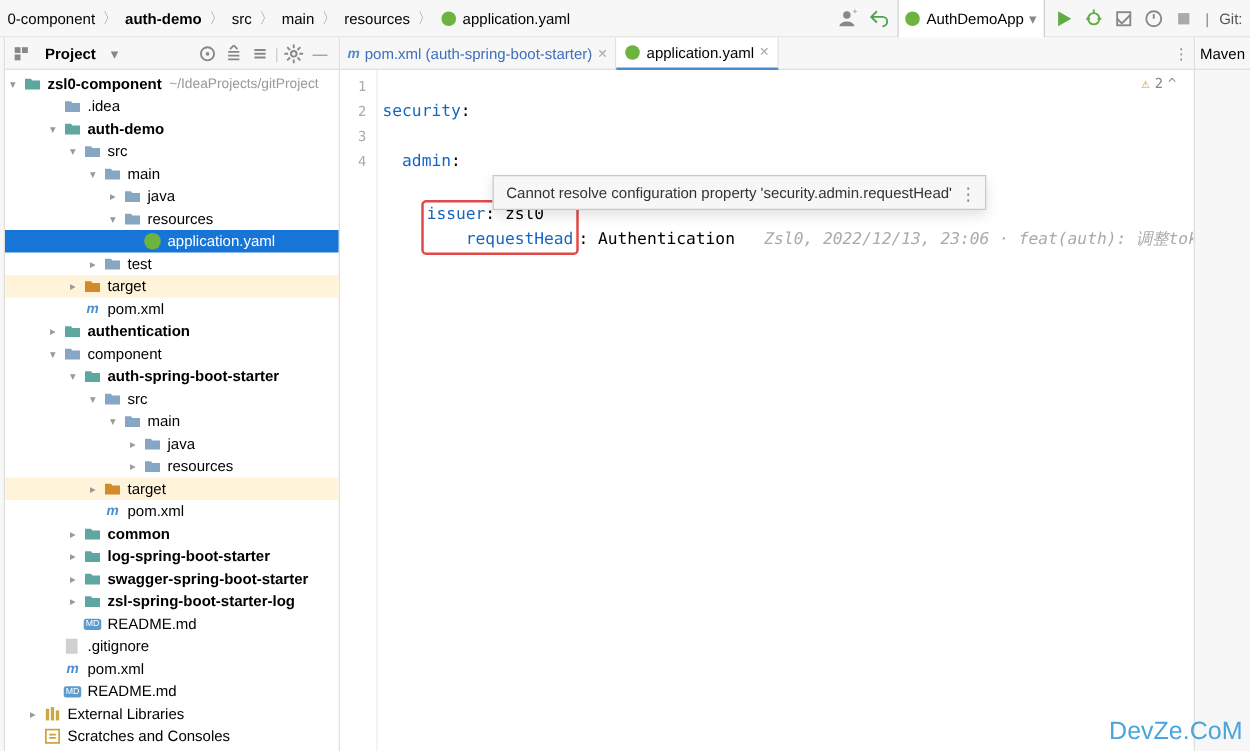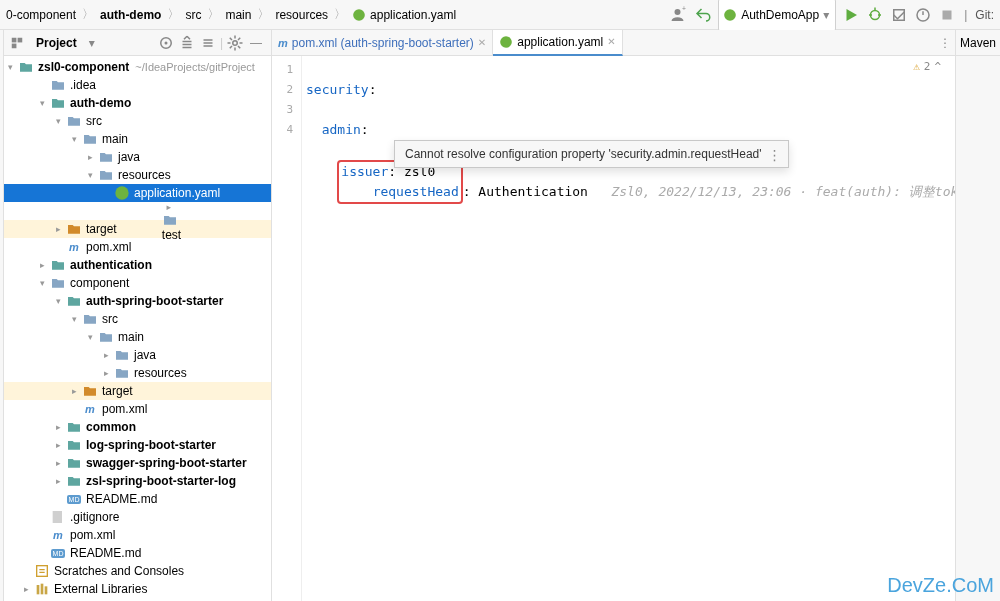--- a/index.html
+++ b/index.html
@@ -477,21 +477,21 @@
           </div>
           <div class="tree-item selected" style="padding-left: 100px;">
             <span class="arrow none"></span>
             <span class="file-icon">
               <svg viewBox="0 0 24 24">
                 <circle cx="12" cy="12" r="10" fill="#6db33f"></circle>
               </svg>
             </span>
             <span class="label">application.yaml</span>
           </div>
-          <div class="tree-item" style="padding-left: 68px; flex-direction: column;">
+          <div class="tree-item" style="padding-left: 68px;">
             <span class="arrow collapsed"></span>
             <span class="file-icon">
               <svg viewBox="0 0 24 24">
                 <path d="M3 6 H10 L12 8 H21 V19 H3 Z" fill="#87a6c4"></path>
               </svg>
             </span>
             <span class="label">test</span>
           </div>
           <div class="tree-item highlight-yellow" style="padding-left: 52px;">
             <span class="arrow collapsed"></span>
@@ -646,41 +646,41 @@
               <span class="maven-m">m</span>
             </span>
             <span class="label">pom.xml</span>
           </div>
           <div class="tree-item" style="padding-left: 36px;">
             <span class="arrow none"></span>
             <span class="file-icon">
               <span class="md-icon">MD</span>
             </span>
             <span class="label">README.md</span>
-          </div>
-          <div class="tree-item" style="padding-left: 20px;">
-            <span class="arrow none"></span>
-            <span class="file-icon">
-              <svg viewBox="0 0 24 24">
-                <rect x="4" y="4" width="16" height="16" fill="none" stroke="#d0a030" stroke-width="2"></rect>
-                <path d="M8 10 H16 M8 14 H16" stroke="#d0a030" stroke-width="2"></path>
-              </svg>
-            </span>
-            <span class="label">Scratches and Consoles</span>
           </div>
           <div class="tree-item" style="padding-left: 20px;">
             <span class="arrow collapsed"></span>
             <span class="file-icon">
               <svg viewBox="0 0 24 24">
                 <rect x="4" y="6" width="4" height="14" fill="#c9a646"></rect>
                 <rect x="10" y="4" width="4" height="16" fill="#c9a646"></rect>
                 <rect x="16" y="8" width="4" height="12" fill="#c9a646"></rect>
               </svg>
             </span>
             <span class="label">External Libraries</span>
+          </div>
+          <div class="tree-item" style="padding-left: 20px;">
+            <span class="arrow none"></span>
+            <span class="file-icon">
+              <svg viewBox="0 0 24 24">
+                <rect x="4" y="4" width="16" height="16" fill="none" stroke="#d0a030" stroke-width="2"></rect>
+                <path d="M8 10 H16 M8 14 H16" stroke="#d0a030" stroke-width="2"></path>
+              </svg>
+            </span>
+            <span class="label">Scratches and Consoles</span>
           </div>
         </div>
     </div>
   </div>
 
   <div class="editor-area">
     <div class="tabs">
       <div class="tab tab-blue">
         <span class="maven-m">m</span>
         <span class="tab-name">pom.xml (auth-spring-boot-starter)</span>

